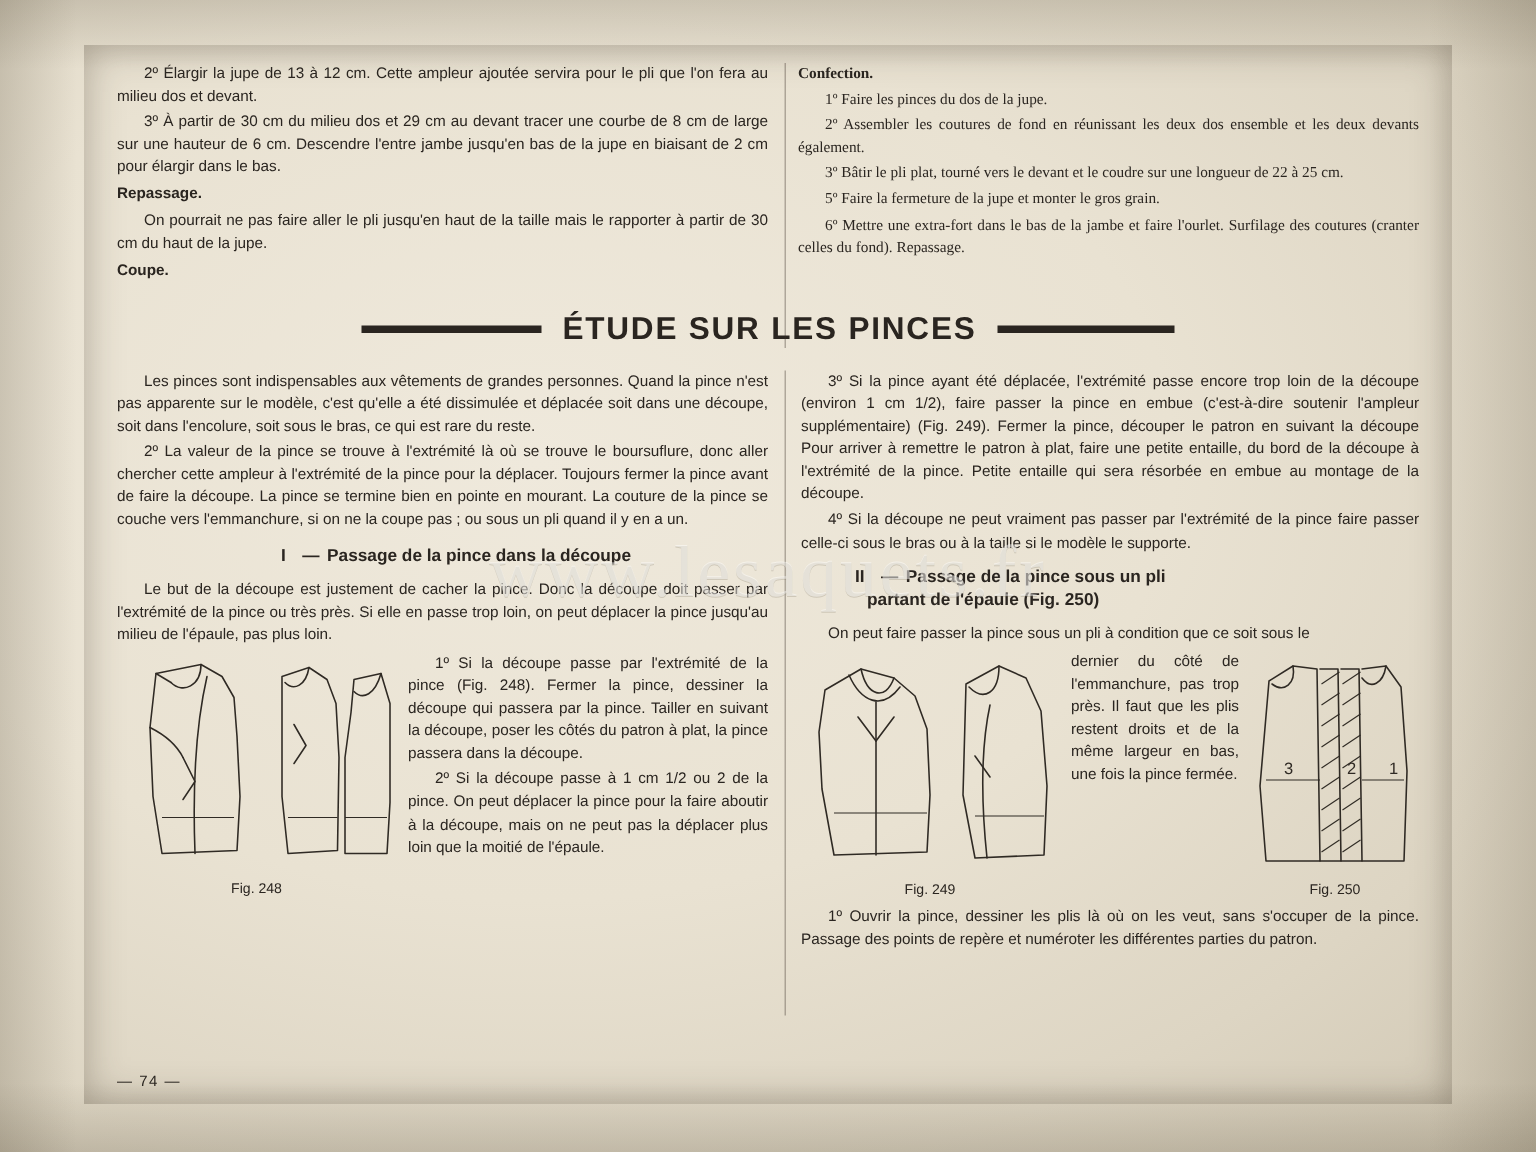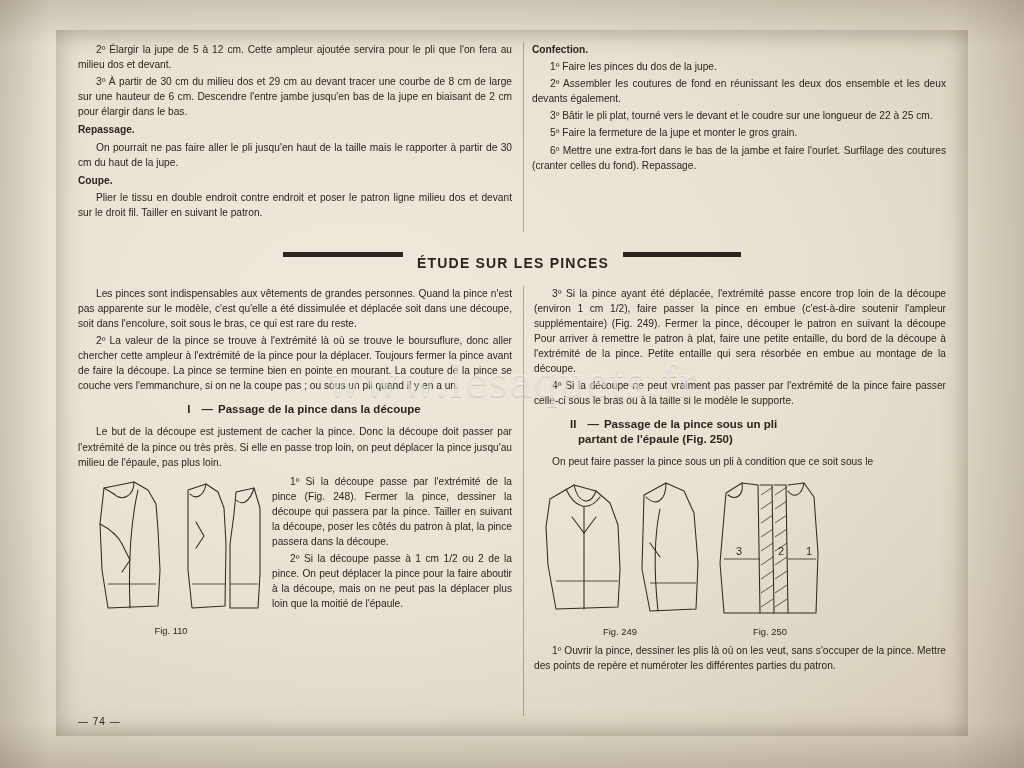--- a/index.html
+++ b/index.html
@@ -62,21 +62,21 @@
     color: #2a2520;
     font-family: "Liberation Sans", sans-serif;
     font-size: 10.2px;
     line-height: 1.48;
     z-index: 3;
   }
 
   
   .toprow { display: flex; gap: 0; }
   .topcol { width: 434px; }
-  .topcol.right { padding-left: 20px; box-sizing: border-box; }
+  .topcol.right { padding-left: 20px; box-sizing: border-box; font-family: Liberation Serif, serif; }
   .divider-v {
     position: absolute;
     left: 445px; top: 0; width: 1px; height: 190px;
     background: rgba(60,50,40,0.35);
   }
   p { margin: 0 0 2px 0; text-align: justify; }
   .ind { text-indent: 18px; }
   .bold { font-weight: bold; }
   .sub { font-weight: bold; margin-top: 3px; }
 
@@ -89,25 +89,24 @@
     margin: 14px 0 12px 0;
   }
   .title-rule {
     height: 5px;
     width: 120px;
     background: #2a2520;
   }
   .title-rule.short { width: 118px; }
   .doc-title {
     font-family: "Liberation Sans", sans-serif;
-    font-size: 14px;
+    font-size: 21px;
     font-weight: bold;
     letter-spacing: 1.2px;
     white-space: nowrap;
-    margin-top: 17px;
   }
 
   
   .cols {
     position: relative;
     display: flex;
     height: 448px;
   }
   .col {
     width: 434px;
@@ -156,26 +155,25 @@
 
 <div class="page">
   <div class="sheet"></div>
 
   <div class="content">
 
     <div class="toprow">
       <div class="divider-v"></div>
 
       <div class="topcol left">
-        <p class="ind">2º Élargir la jupe de 5 à 12 cm. Cette ampleur ajoutée servira pour le pli que l'on fera au milieu dos et devant.</p>
+        <p class="ind">2º Élargir la jupe de 13 à 12 cm. Cette ampleur ajoutée servira pour le pli que l'on fera au milieu dos et devant.</p>
         <p class="ind">3º À partir de 30 cm du milieu dos et 29 cm au devant tracer une courbe de 8 cm de large sur une hauteur de 6 cm. Descendre l'entre jambe jusqu'en bas de la jupe en biaisant de 2 cm pour élargir dans le bas.</p>
         <p class="sub">Repassage.</p>
         <p class="ind">On pourrait ne pas faire aller le pli jusqu'en haut de la taille mais le rapporter à partir de 30 cm du haut de la jupe.</p>
         <p class="sub">Coupe.</p>
-        <p class="ind">Plier le tissu en double endroit contre endroit et poser le patron ligne milieu dos et devant sur le droit fil. Tailler en suivant le patron.</p>
       </div>
 
       <div class="topcol right">
         <p class="bold">Confection.</p>
         <p class="ind">1º Faire les pinces du dos de la jupe.</p>
         <p class="ind">2º Assembler les coutures de fond en réunissant les deux dos ensemble et les deux devants également.</p>
         <p class="ind">3º Bâtir le pli plat, tourné vers le devant et le coudre sur une longueur de 22 à 25 cm.</p>
         <p class="ind">5º Faire la fermeture de la jupe et monter le gros grain.</p>
         <p class="ind">6º Mettre une extra-fort dans le bas de la jambe et faire l'ourlet. Surfilage des coutures (cranter celles du fond). Repassage.</p>
       </div>
@@ -213,21 +211,21 @@
               <path class="ln-thin" d="M30 110 L78 110"></path>
 
               <path class="ln" d="M110 16 L128 10 L140 18 L146 34 L148 70 L147 132 L114 134 L110 96 Z"></path>
               <path class="ln" d="M128 10 C126 22 118 26 112 20"></path>
               <path class="ln" d="M118 48 L126 62 L118 74"></path>
               <path class="ln" d="M158 18 L176 14 L182 34 L182 100 L180 134 L152 134 L152 70 L156 40 Z"></path>
               <path class="ln" d="M176 14 C172 28 164 32 158 26"></path>
               <path class="ln-thin" d="M114 110 L147 110"></path>
               <path class="ln-thin" d="M152 110 L180 110"></path>
             </svg>
-            <div class="figcap">Fig. 110</div>
+            <div class="figcap">Fig. 248</div>
           </div>
           <div class="flowtext">
             <p class="ind">1º Si la découpe passe par l'extrémité de la pince (Fig. 248). Fermer la pince, dessiner la découpe qui passera par la pince. Tailler en suivant la découpe, poser les côtés du patron à plat, la pince passera dans la découpe.</p>
             <p class="ind">2º Si la découpe passe à 1 cm 1/2 ou 2 de la pince. On peut déplacer la pince pour la faire aboutir à la découpe, mais on ne peut pas la déplacer plus loin que la moitié de l'épaule.</p>
           </div>
         </div>
       </div>
 
       <div class="col right">
         <p class="ind">3º Si la pince ayant été déplacée, l'extrémité passe encore trop loin de la découpe (environ 1 cm 1/2), faire passer la pince en embue (c'est-à-dire soutenir l'ampleur supplémentaire) (Fig. 249). Fermer la pince, découper le patron en suivant la découpe Pour arriver à remettre le patron à plat, faire une petite entaille, du bord de la découpe à l'extrémité de la pince. Petite entaille qui sera résorbée en embue au montage de la découpe.</p>
@@ -254,20 +252,23 @@
 
               <path class="ln" d="M110 22 L132 10 L150 18 L160 40 L164 90 L162 136 L116 138 L108 96 Z"></path>
               <path class="ln" d="M132 10 C132 28 122 34 112 24"></path>
               <path class="ln" d="M126 36 C120 64 120 100 124 138"></path>
               <path class="ln" d="M116 70 L126 84"></path>
               <path class="ln-thin" d="M116 110 L162 110"></path>
             </svg>
             <div class="figcap">Fig. 249</div>
           </div>
 
+          <div class="flowtext">
+            <p>dernier du côté de l'emmanchure, pas trop près. Il faut que les plis restent droits et de la même largeur en bas, une fois la pince fermée.</p>
+          </div>
 
           <div>
             <svg width="112" height="150" viewBox="0 0 112 150">
 
               <path class="ln" d="M12 20 L28 10 L44 12 L46 140 L10 140 L6 90 Z"></path>
               <path class="ln" d="M28 10 C30 22 22 28 14 22"></path>
               <path class="ln" d="M46 12 L58 12 L60 140 L46 140"></path>
               <path class="ln" d="M60 12 L72 12 L74 140 L60 140"></path>
               <path class="ln" d="M74 12 L90 10 L100 24 L104 80 L102 140 L74 140"></path>
               <path class="ln" d="M90 10 C88 22 80 26 74 18"></path>
@@ -295,21 +296,21 @@
               <line class="ln-thin" x1="10" y1="86" x2="46" y2="86"></line>
               <line class="ln-thin" x1="74" y1="86" x2="102" y2="86"></line>
               <text x="22" y="82" font-size="11" font-family="Liberation Sans, sans-serif" fill="#2f2a24">3</text>
               <text x="64" y="82" font-size="11" font-family="Liberation Sans, sans-serif" fill="#2f2a24">2</text>
               <text x="92" y="82" font-size="11" font-family="Liberation Sans, sans-serif" fill="#2f2a24">1</text>
             </svg>
             <div class="figcap">Fig. 250</div>
           </div>
         </div>
 
-        <p class="ind" style="margin-top:4px">1º Ouvrir la pince, dessiner les plis là où on les veut, sans s'occuper de la pince. Mettre des points de repère et numéroter les différentes parties du patron.</p>
+        <p class="ind" style="margin-top:4px">1º Ouvrir la pince, dessiner les plis là où on les veut, sans s'occuper de la pince. Passage des points de repère et numéroter les différentes parties du patron.</p>
       </div>
     </div>
 
     <div class="pagenum">— 74 —</div>
   </div>
 
   <div class="watermark">www.lesaquets.fr</div>
 </div>
 
 </body></html>

